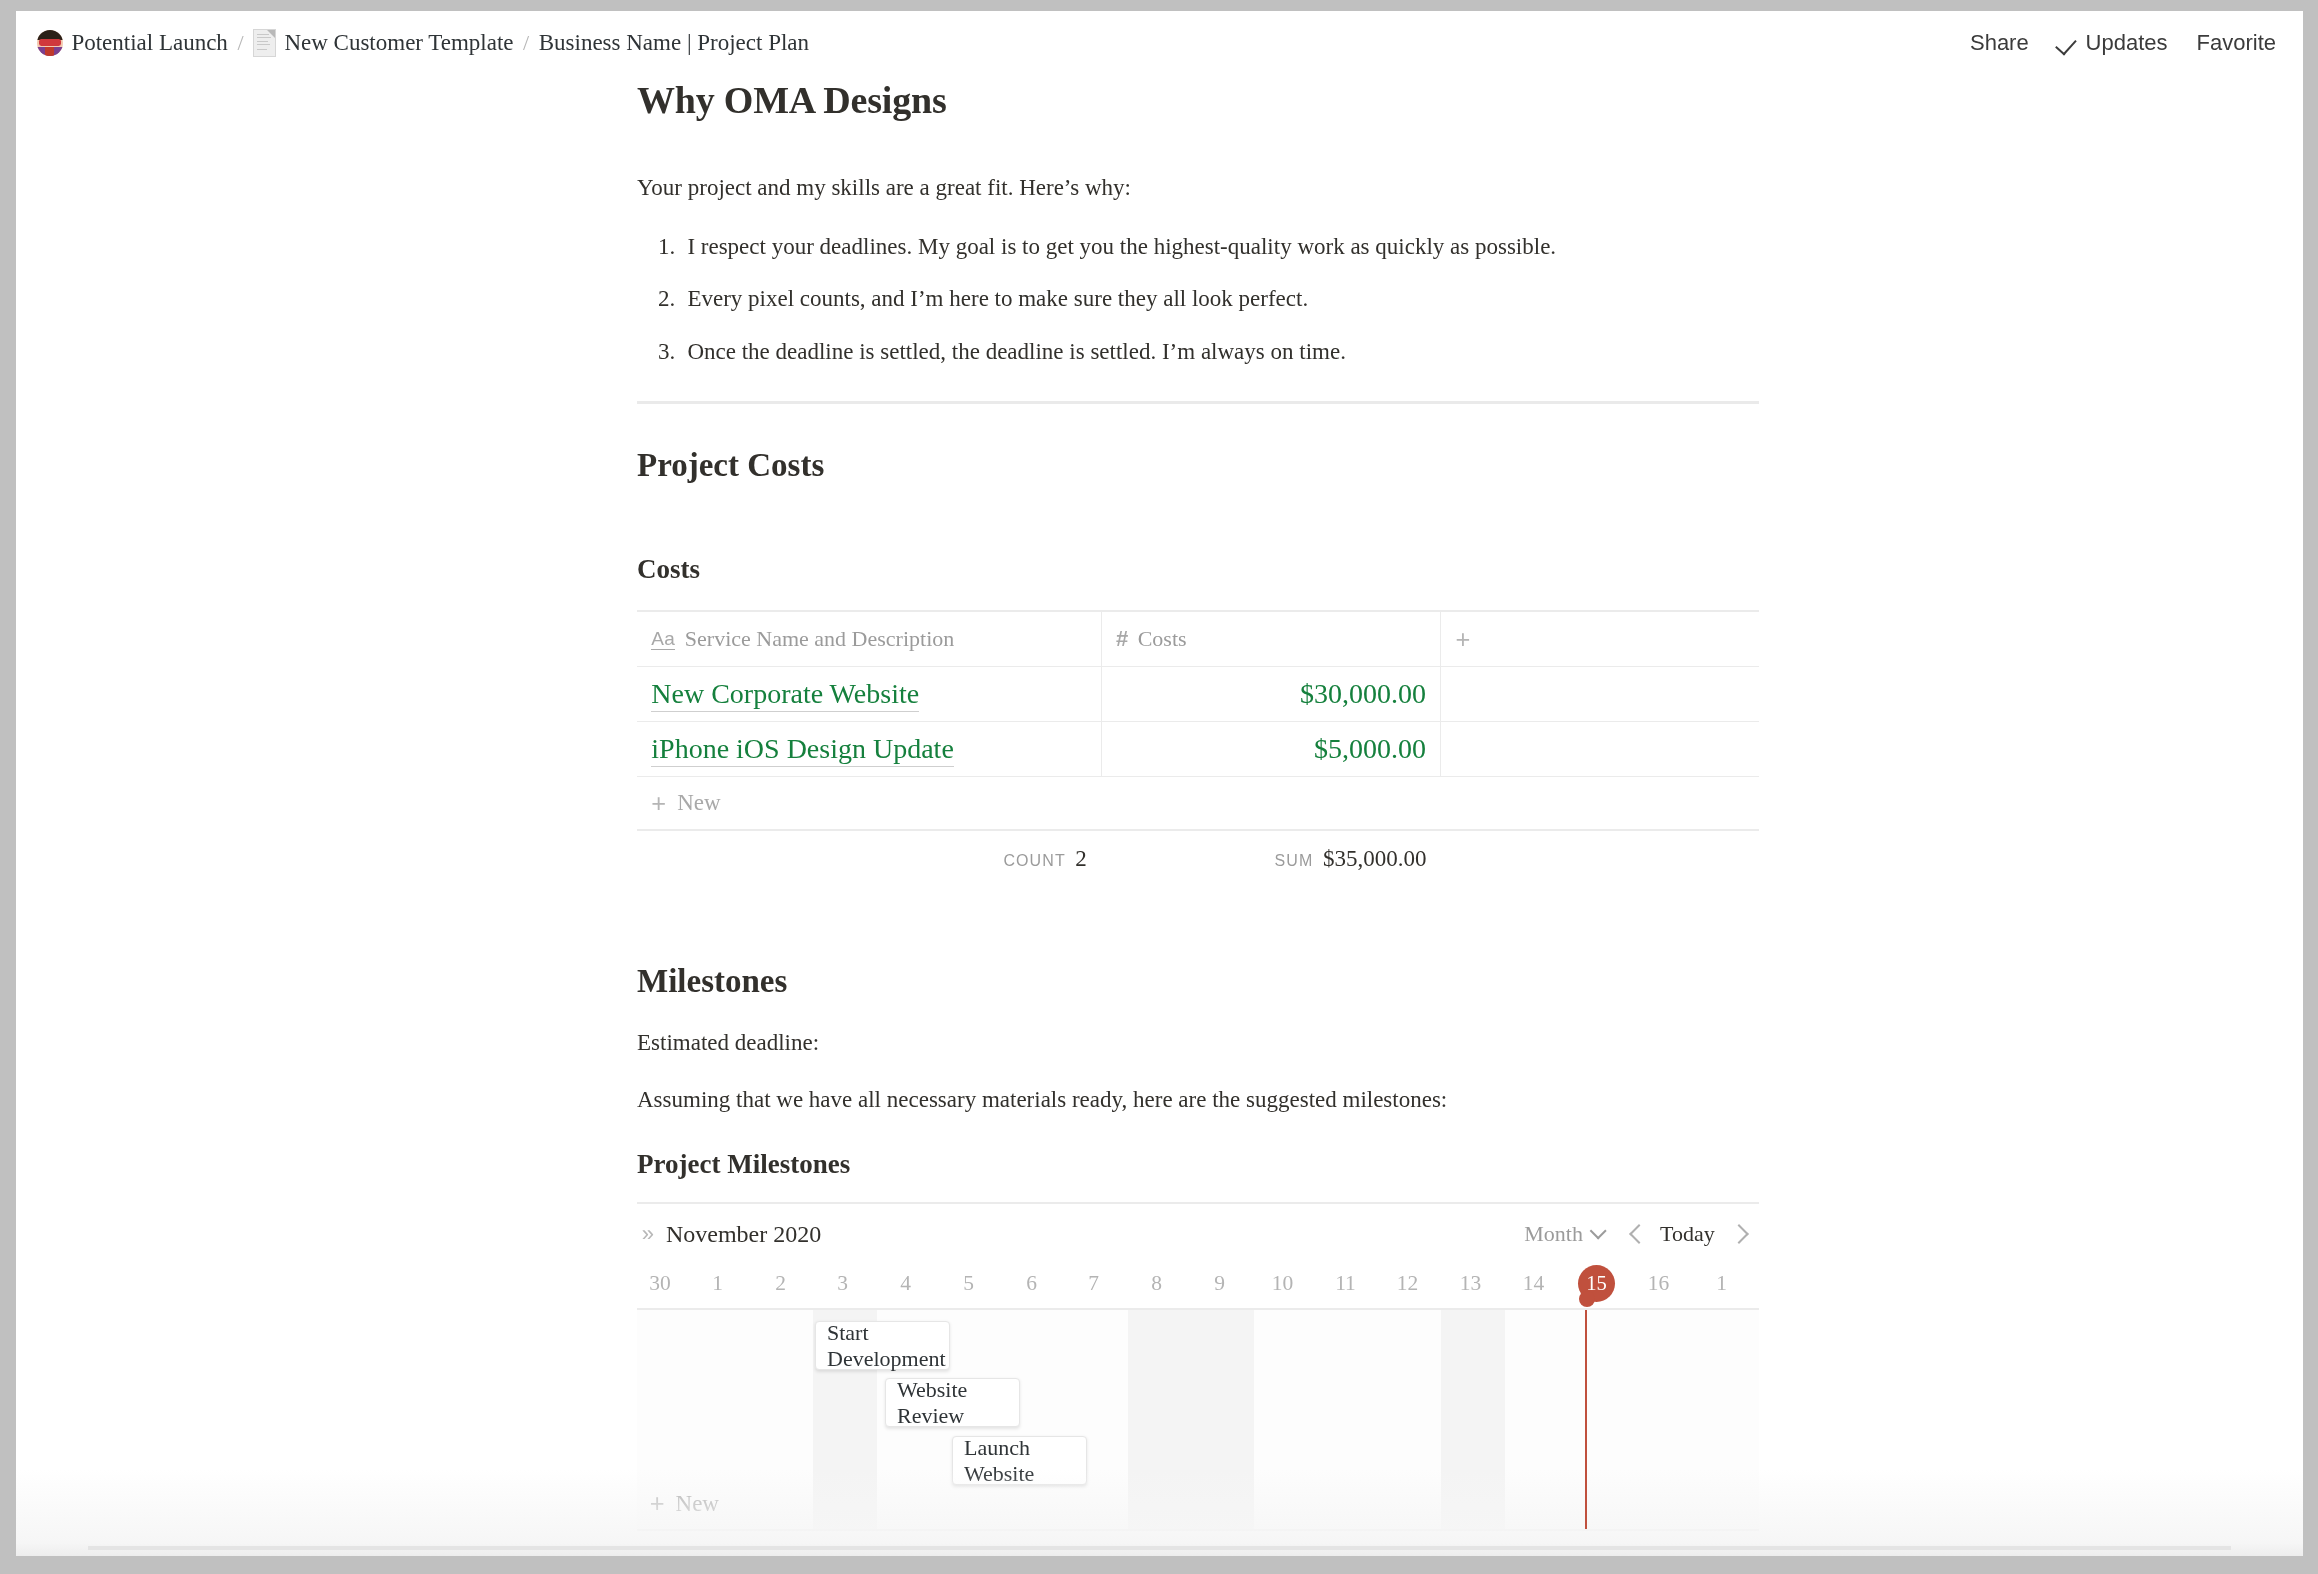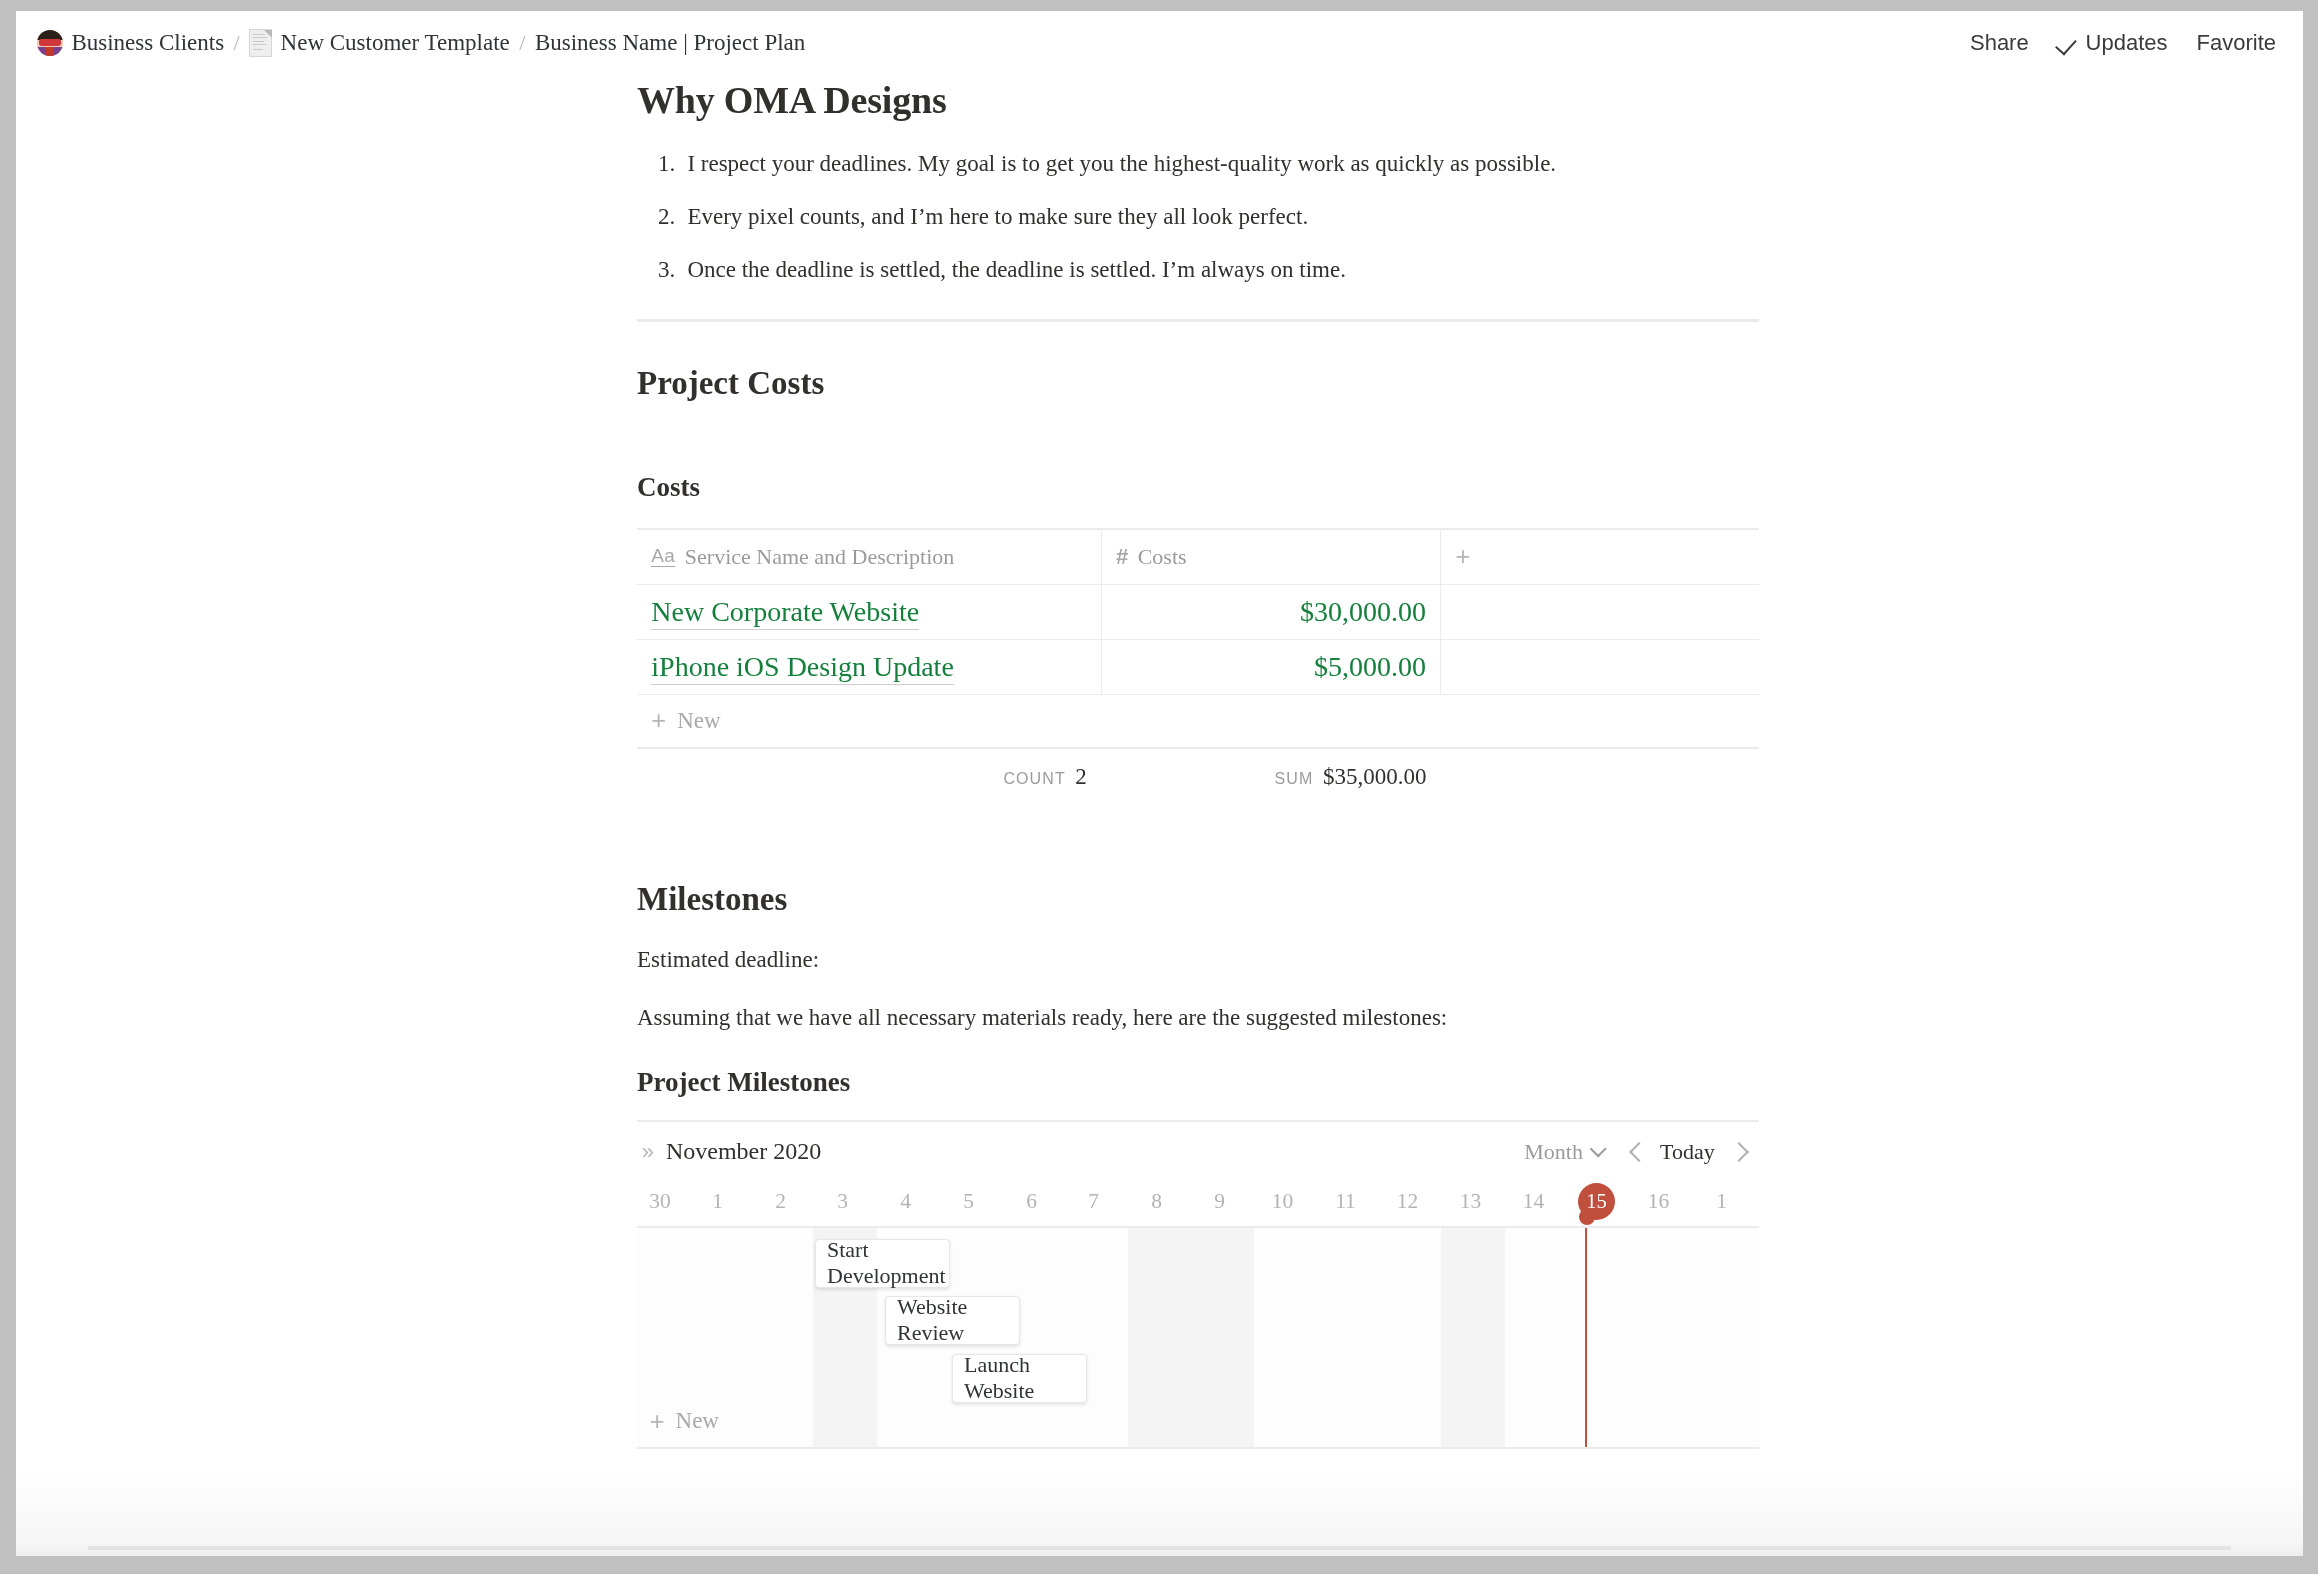--- a/index.html
+++ b/index.html
@@ -433,21 +433,21 @@
 <div class="window">
 
   <div class="topbar">
     <div class="breadcrumb">
       <span class="avatar-icon">
         <span class="hair"></span>
           <span class="mask"></span>
         <span class="body"></span>
           <span class="chest"></span>
       </span>
-      <span class="bc-link">Business Clients</span>
+      <span class="bc-link">Potential Launch</span>
       <span class="bc-sep">/</span>
       <span class="page-icon">
         <span class="ln" style="top:4px;  width:12px;"></span>
         <span class="ln" style="top:7.2px;  width:13.5px;"></span>
         <span class="ln" style="top:10.3px; width:11px;"></span>
         <span class="ln" style="top:13.5px; width:12.7px;"></span>
         <span class="ln" style="top:18.3px; width:9.5px;"></span>
       </span>
       <span class="bc-link">New Customer Template</span>
       <span class="bc-sep">/</span>
@@ -462,20 +462,21 @@
       </span>
       <span>Favorite</span>
     </div>
   </div>
 
   <div class="doc">
     <div class="col">
 
       <h1 class="title">Why OMA Designs</h1>
 
+      <p class="body" style="margin-top:49px;">Your project and my skills are a great fit. Here’s why:</p>
 
       <ol class="list" style="margin-top:26px;">
         <li>I respect your deadlines. My goal is to get you the highest-quality work as quickly as possible.</li>
         <li>Every pixel counts, and I’m here to make sure they all look perfect.</li>
         <li>Once the deadline is settled, the deadline is settled. I’m always on time.</li>
       </ol>
 
       <div class="divider" style="margin-top:33px;"></div>
 
       <h2 class="sect" style="margin-top:43px;">Project Costs</h2>

